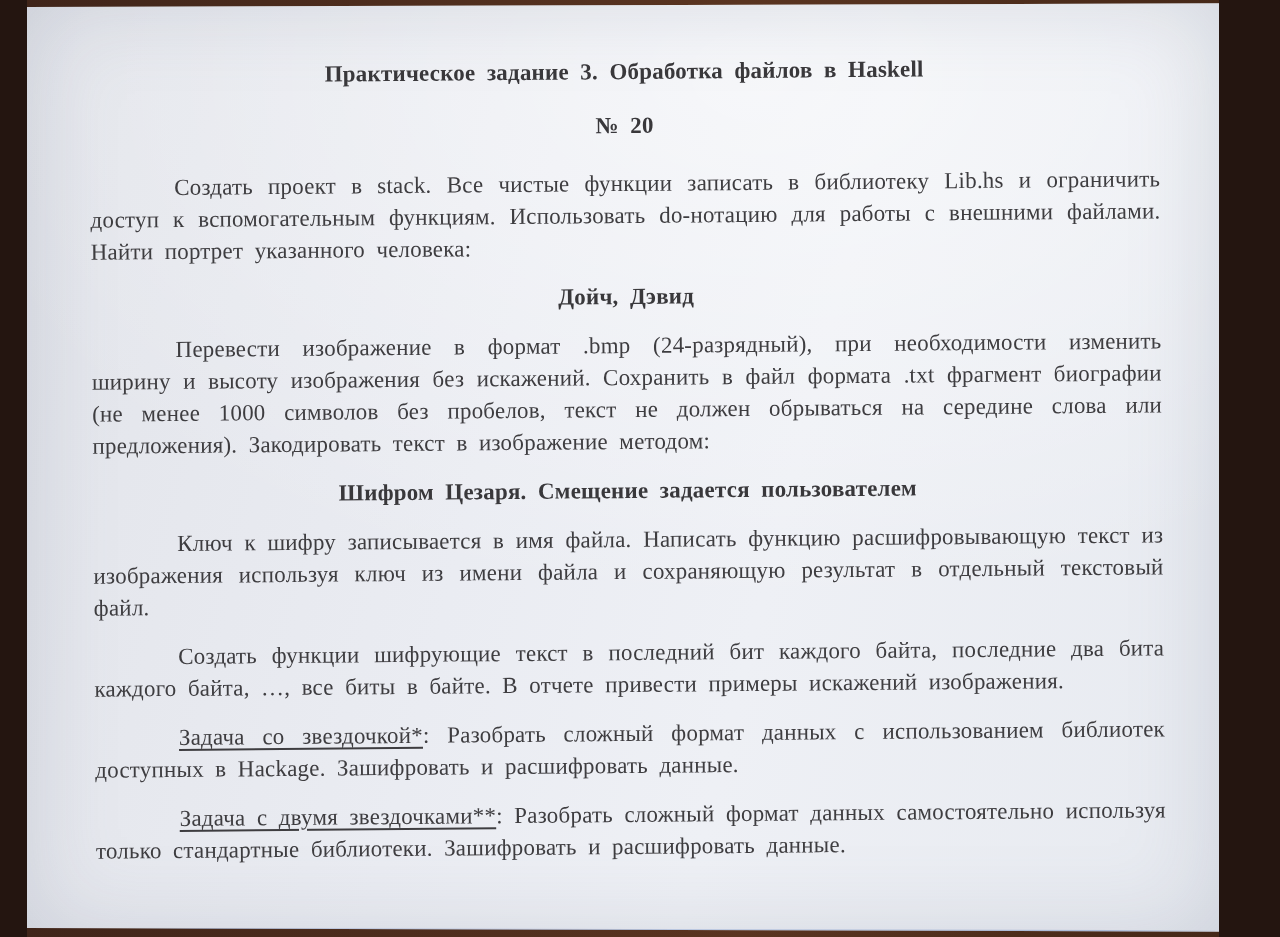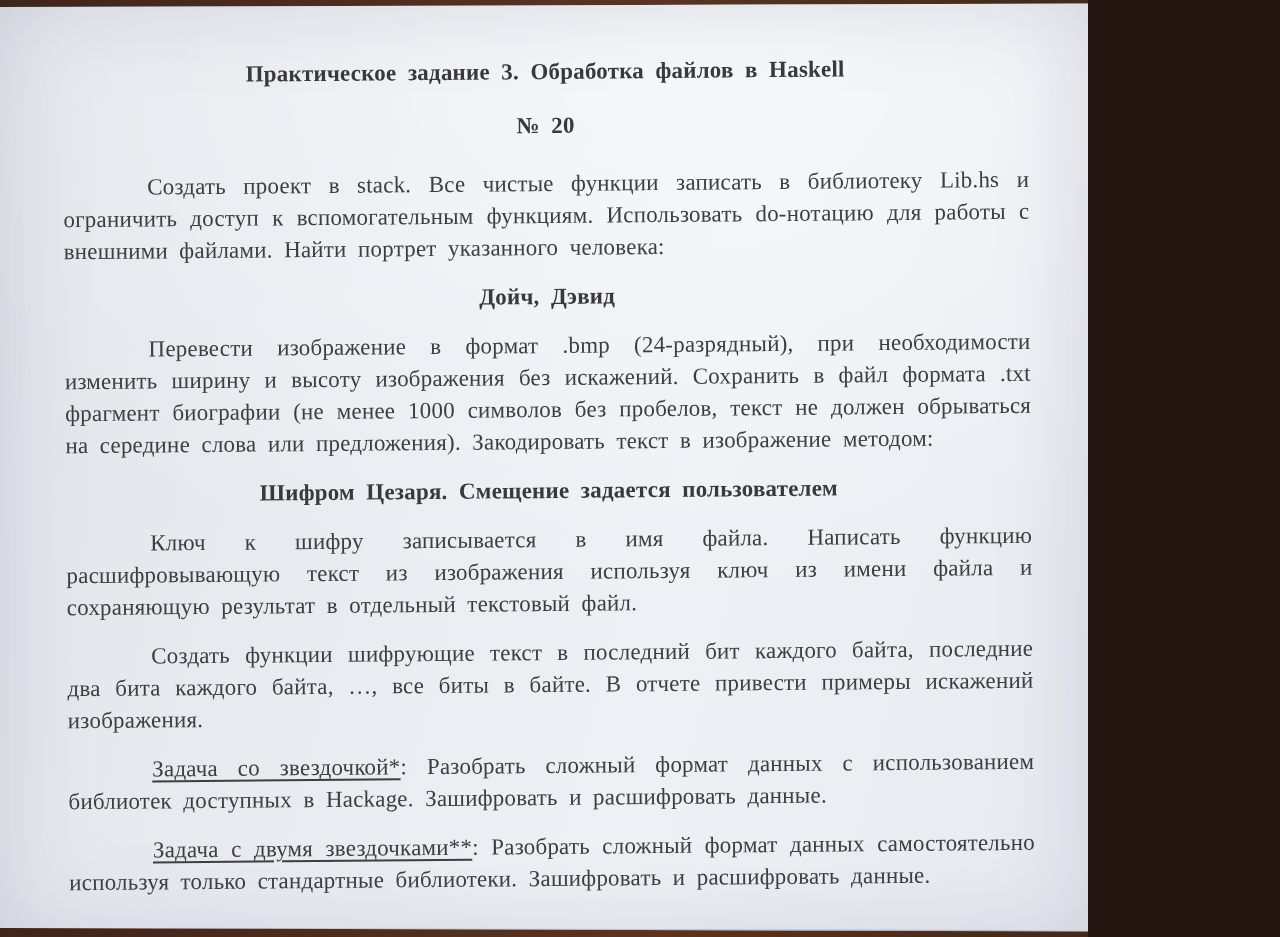--- a/index.html
+++ b/index.html
@@ -9,25 +9,26 @@
   body {
     width: 1280px;
     height: 937px;
     overflow: hidden;
     background: #241510;
     font-family: "Liberation Serif", "DejaVu Serif", serif;
   }
   
   .photo {
     position: relative;
-    width: 1088px;
+    width: 1192px;
     height: 937px;
     background: linear-gradient(90deg, #3a2217 0%, #4a2b1b 35%, #55301d 70%, #3f241668 100%),
                 #35201a;
     overflow: hidden;
+    margin-left: 27px;
   }
   .photo .table-bg {
     position: absolute;
     inset: 0;
     background: linear-gradient(90deg, #40251a, #5a3420 60%, #452818);
   }
   
   .paper {
     position: absolute;
     inset: 0;

